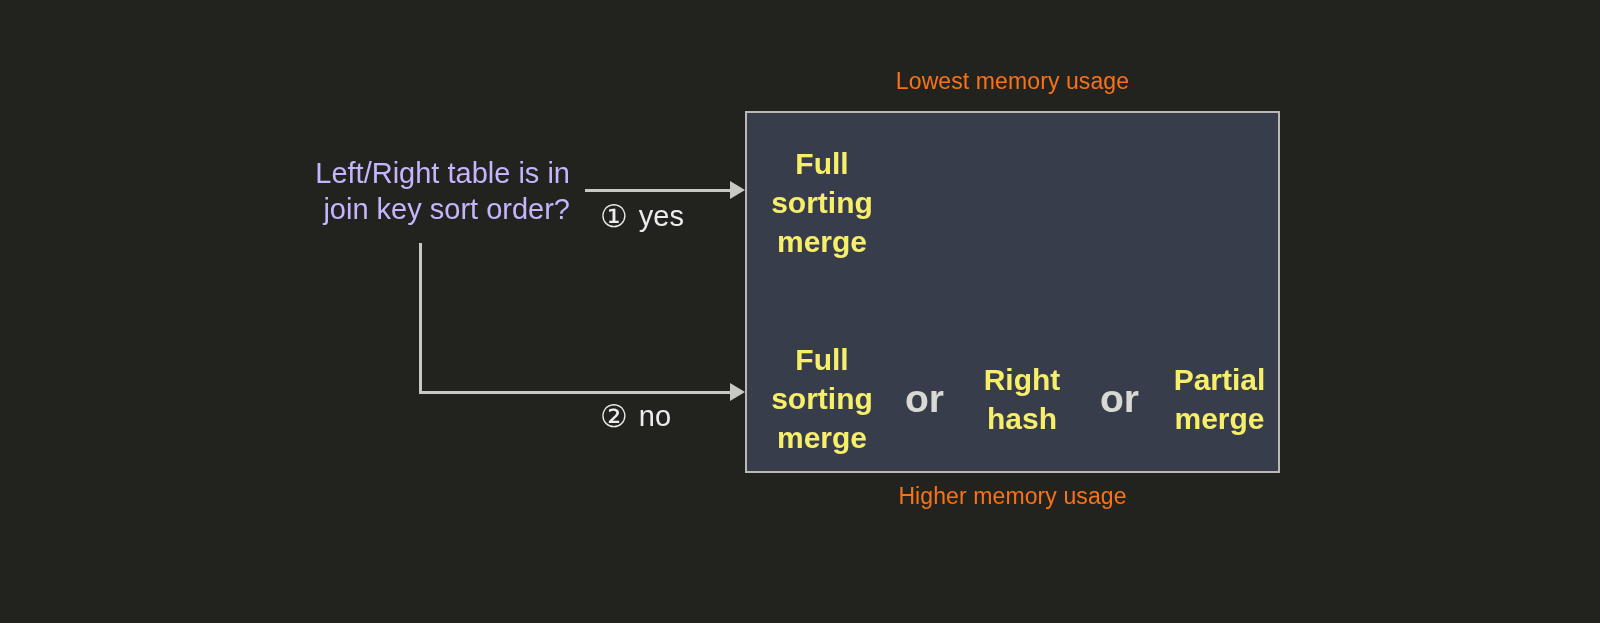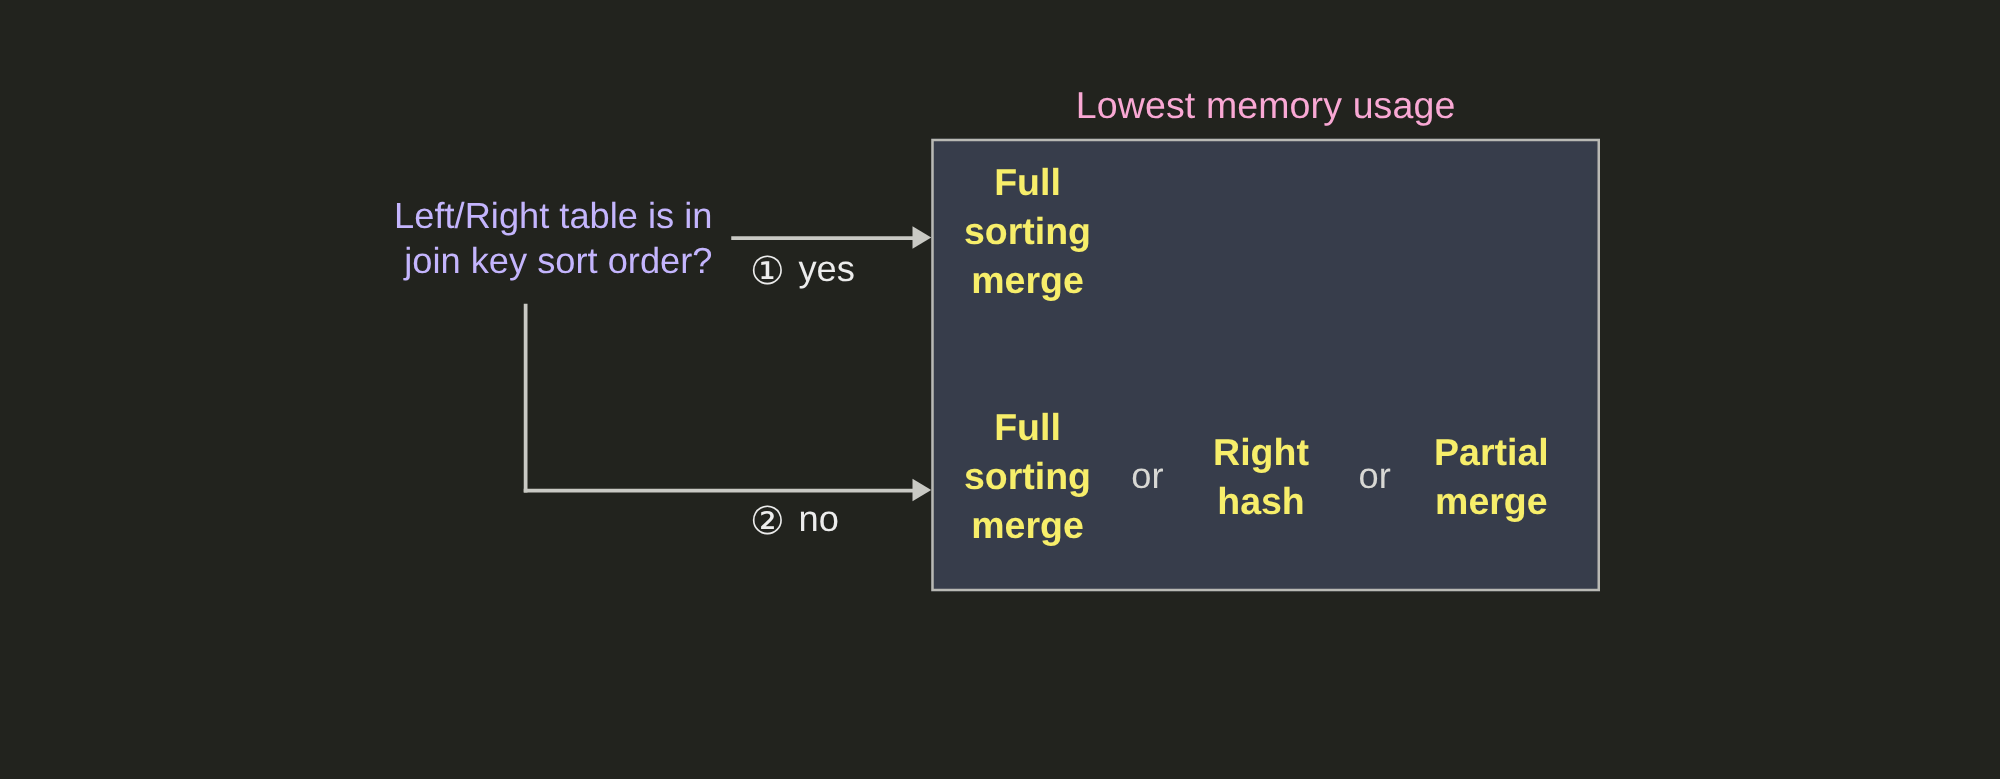--- a/index.html
+++ b/index.html
@@ -13,22 +13,22 @@
     height: 623px;
     background: #22231e;
     overflow: hidden;
     font-family: "Liberation Sans", sans-serif;
     -webkit-font-smoothing: antialiased;
   }
 
   
   .caption {
     position: absolute;
-    color: #f9a8d4;
-    font-size: 30px;
+    color: #f97316;
+    font-size: 23px;
     font-weight: 400;
     white-space: nowrap;
     letter-spacing: 0.1px;
   }
   #caption-top    { left: 745px; width: 535px; text-align: center; top: 68px; }
   #caption-bottom { left: 745px; width: 535px; text-align: center; top: 483px; }
 
   
   #question {
     position: absolute;
@@ -101,36 +101,37 @@
     width: 535px;
     height: 362px;
     background: #373d4b;
     border: 2px solid #b9b9b4;
     box-sizing: border-box;
   }
   .panel-row {
     position: absolute;
     display: flex;
     align-items: center;
+    margin-top: 17px;
   }
   #row-sorted   { left: 10px; top: 14px; }
   #row-unsorted { left: 10px; top: 210px; }
 
   .option {
     color: #f7ee6a;
     font-weight: bold;
     font-size: 30px;
     line-height: 39px;
     text-align: center;
     white-space: pre-line;
   }
   .or-sep {
     color: #d8d8d4;
-    font-weight: normal;
-    font-size: 29px;
+    font-weight: bold;
+    font-size: 39px;
     padding: 0 18px;
     text-align: center;
   }
   #opt-sorted-fsm   { width: 130px; }
   #opt-fsm          { width: 130px; }
   #opt-grace-hash   { width: 120px; }
   #opt-partial-merge{ width: 125px; }
 </style>
 </head>
 <body>
@@ -174,14 +175,15 @@
       <div class="or-sep">or</div>
       <div class="option" id="opt-grace-hash">Right
 hash</div>
       <div class="or-sep">or</div>
       <div class="option" id="opt-partial-merge">Partial
 merge</div>
     </div>
 
   </div>
 
+  <div class="caption" id="caption-bottom">Higher memory usage</div>
 
 </div>
 
 </body></html>

